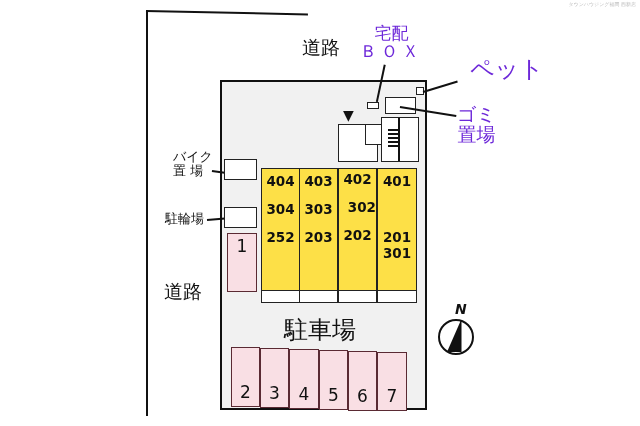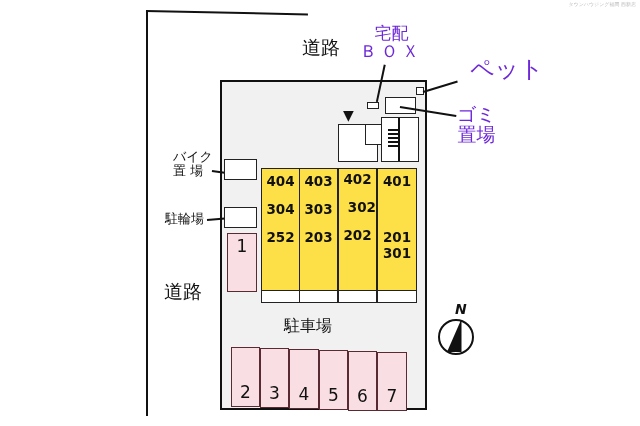--- a/index.html
+++ b/index.html
@@ -98,21 +98,21 @@
   <div class="unit-num" style="top:4px;">401</div>
   <div class="unit-num" style="top:32px;margin-top:44px;">301</div>
   <div class="unit-num" style="top:60px;">201</div>
 </div>
 
 <div class="abs foot" style="left:261px;"></div>
 <div class="abs foot" style="left:299px;"></div>
 <div class="abs foot" style="left:338px;"></div>
 <div class="abs foot" style="left:377px;width:40px;"></div>
 
-<div class="abs label" style="left:284px;top:318px;font-size:16px;">駐車場</div>
+<div class="abs label" style="left:284px;top:318px;font-size:24px;">駐車場</div>
 
 <div class="abs pspace" style="left:231px;top:347px;width:29px;height:60px;">
   <div class="pnum">2</div>
 </div>
 <div class="abs pspace" style="left:260px;top:348px;width:29px;height:60px;">
   <div class="pnum">3</div>
 </div>
 <div class="abs pspace" style="left:289px;top:349px;width:30px;height:60px;">
   <div class="pnum">4</div>
 </div>

